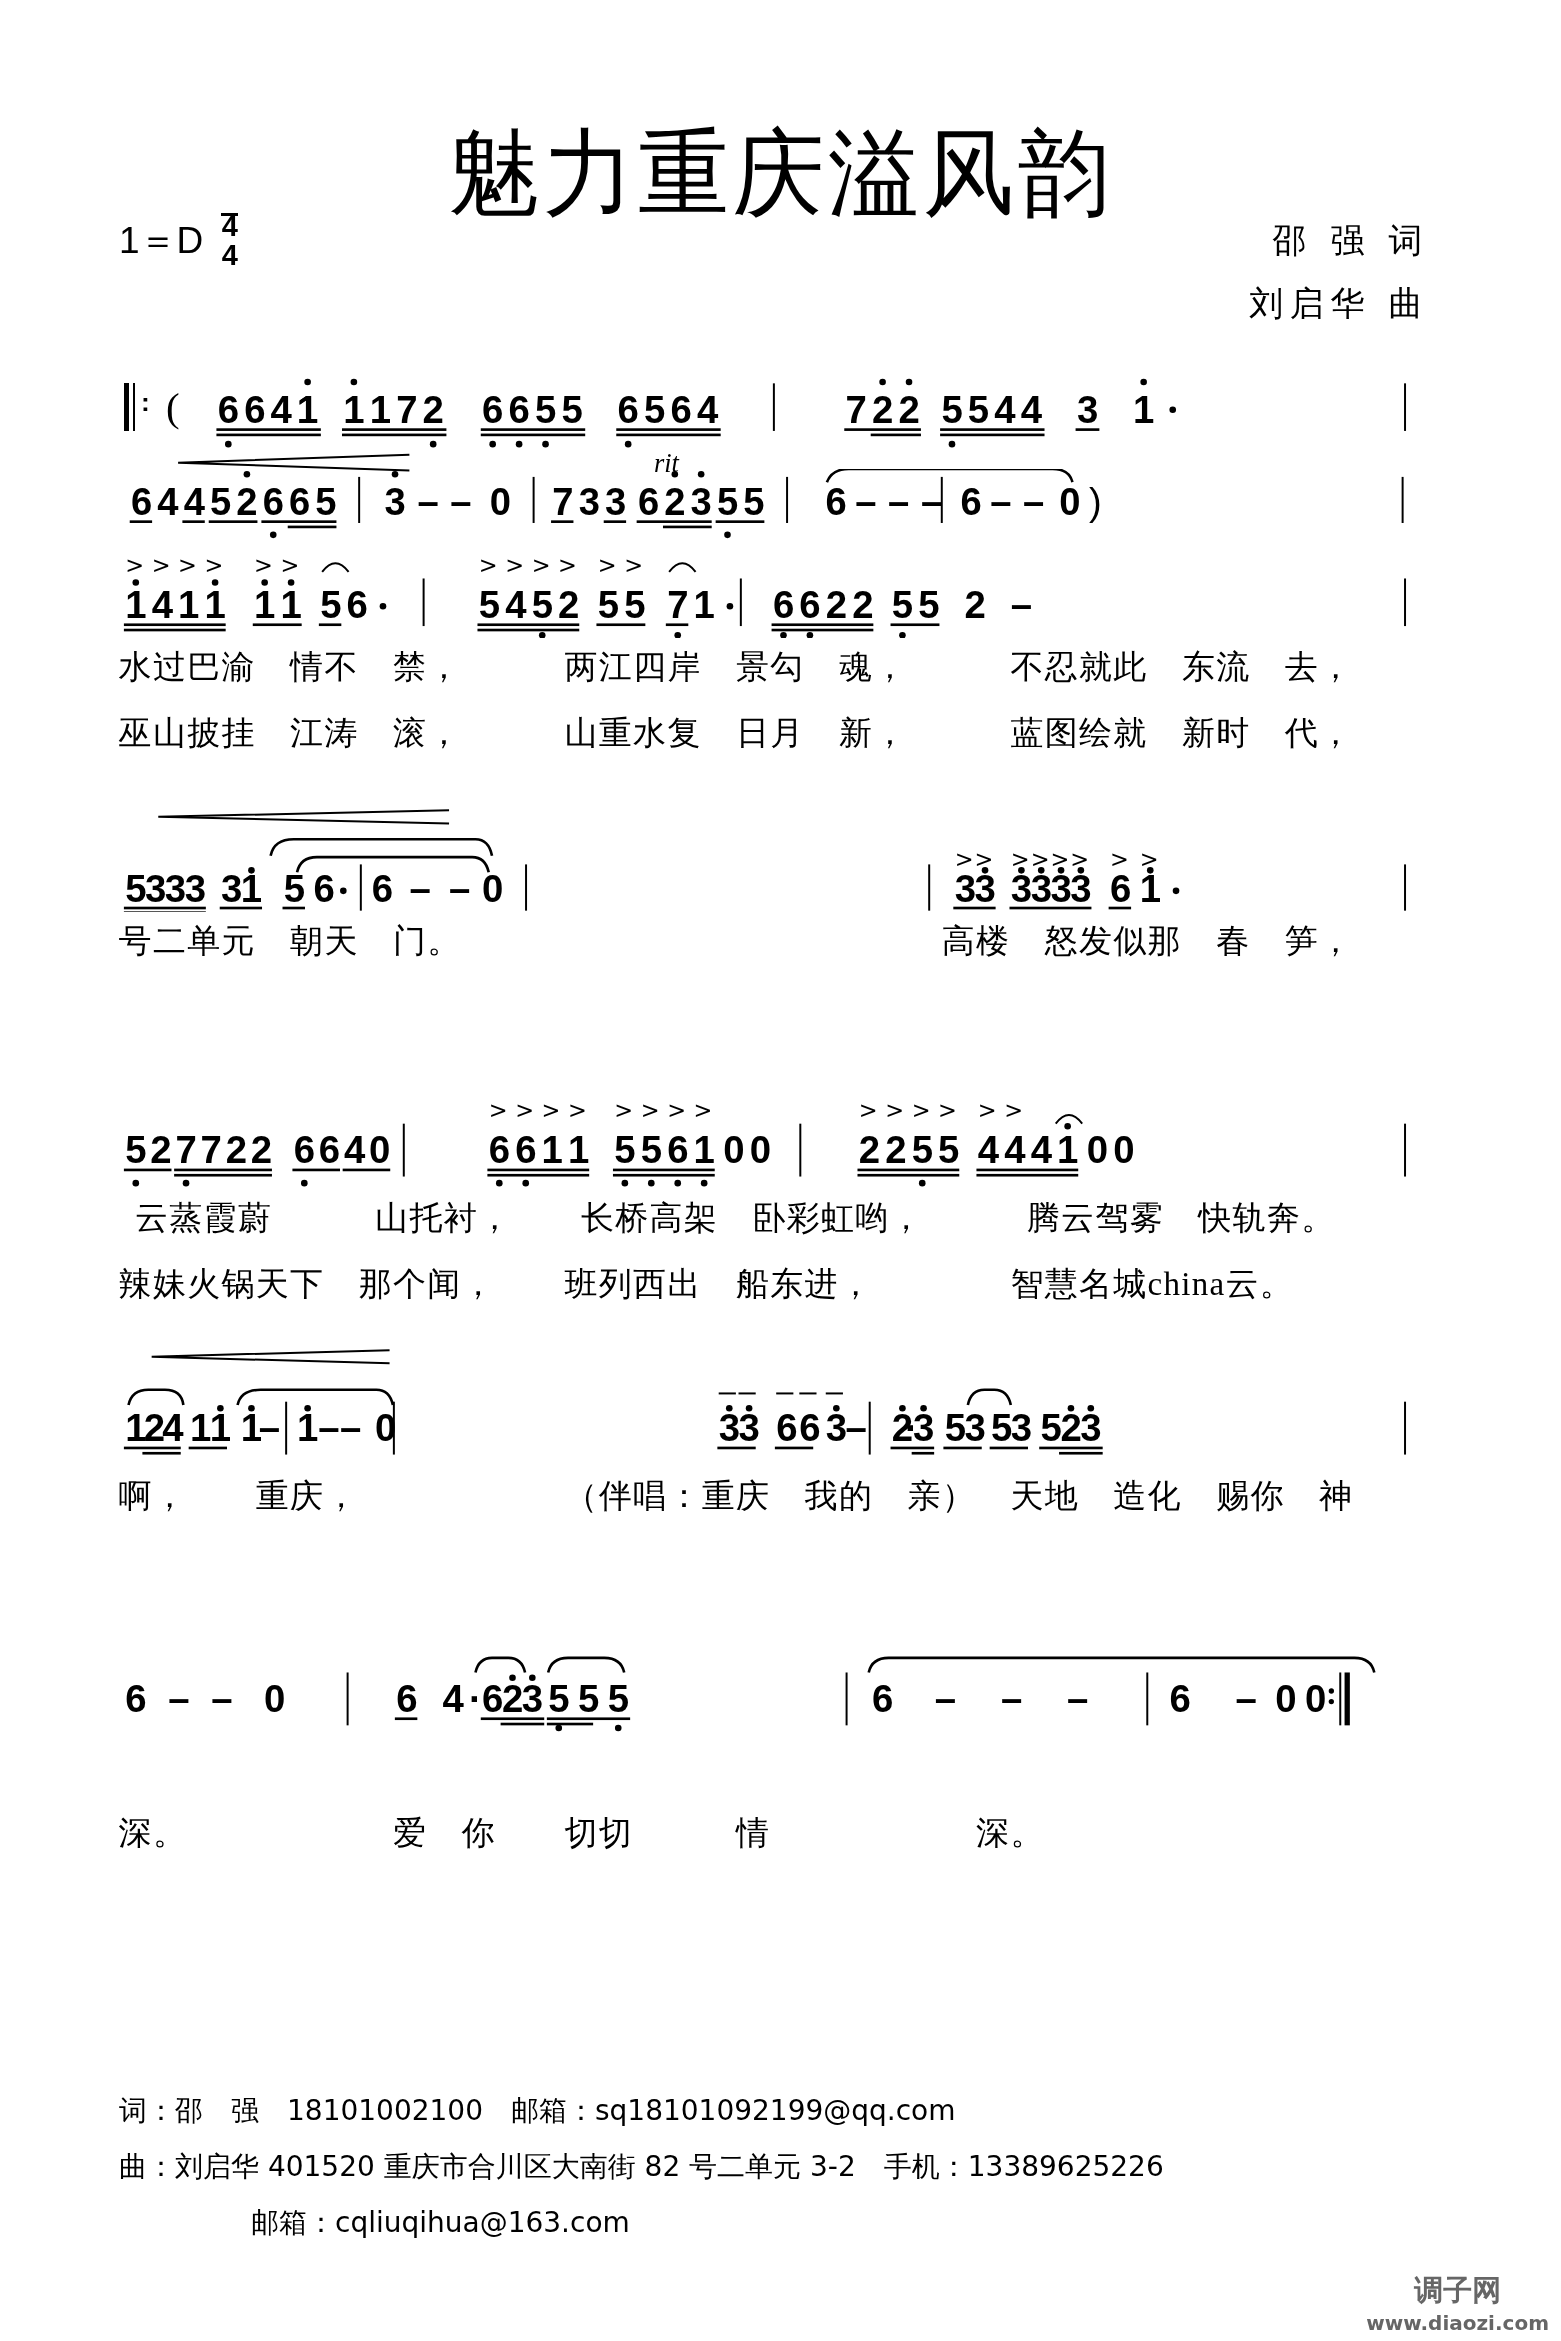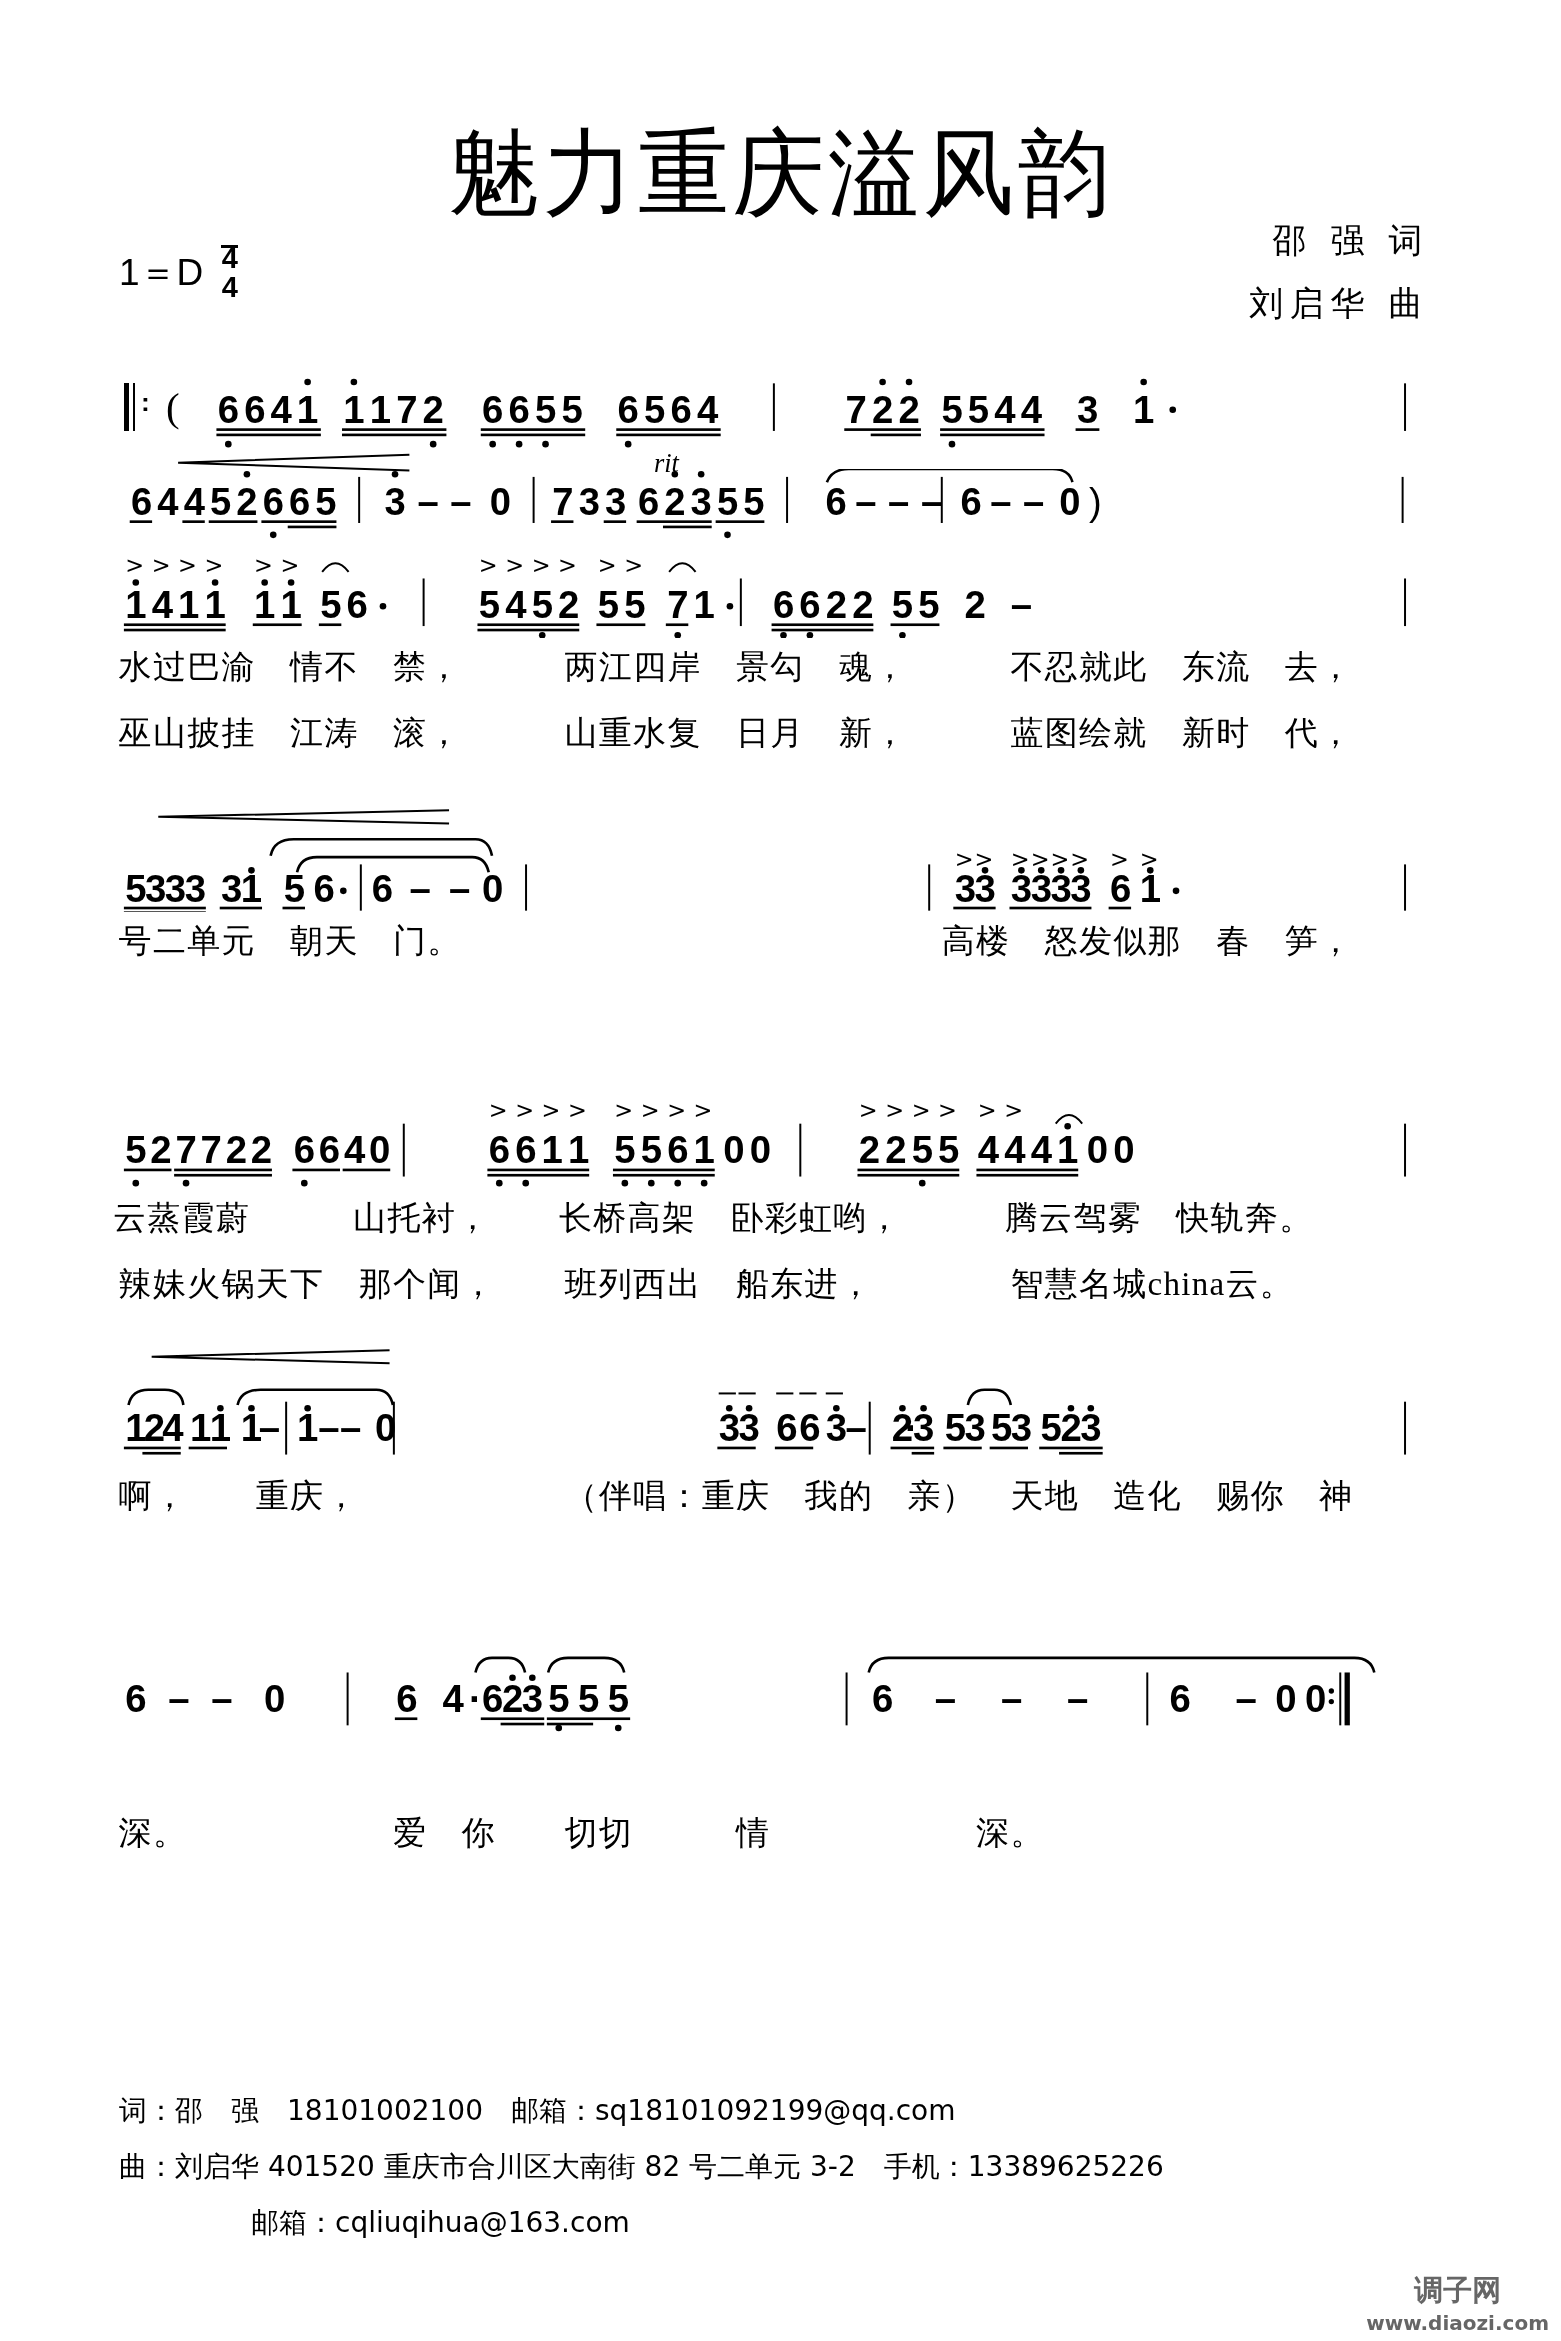--- a/index.html
+++ b/index.html
@@ -1,21 +1,21 @@
 <!DOCTYPE html>
 <html style="font-size:10.6px"><head>
 <meta charset="utf-8">
 <style>
   html,body{margin:0;padding:0;background:#ffffff;}
   body{width:1561px;height:2342px;position:relative;overflow:hidden;color:#000;
        font-family:"Liberation Serif","DejaVu Serif",serif;}
   .abs{position:absolute;}
   .title{left:0;width:1561px;top:112px;text-align:center;font-size:91px;letter-spacing:4px;
          font-family:"DejaVu Sans",sans-serif;font-weight:400;transform:scaleY(1.05);}
-  .key{left:119px;top:212px;font-size:37px;font-family:"Liberation Sans",sans-serif;display:flex;align-items:center;margin-top:32px;}
+  .key{left:119px;top:212px;font-size:37px;font-family:"Liberation Sans",sans-serif;display:flex;align-items:center;}
   .timesig{display:inline-flex;flex-direction:column;align-items:center;margin-left:18.5px;font-size:29px;line-height:29px;font-weight:700;}
   .timesig .bar{width:17px;height:2.6px;background:#000;margin:1.3px 0;}
   .credit{right:132px;font-size:34px;font-family:"DejaVu Sans",sans-serif;letter-spacing:6.6px;text-align:center;}
   .line{left:112px;width:1335px;}
   .bar{position:absolute;width:2.6px;background:#000;}
   .lyr{position:absolute;font-family:Liberation Serif, serif;font-size:33px;white-space:pre;letter-spacing:1.3px;}
   .footer{left:119px;font-size:28px;font-family:"DejaVu Sans",sans-serif;white-space:pre;}
   .wm{right:12px;bottom:6.6px;text-align:center;color:#666;font-family:"DejaVu Sans",sans-serif;margin-top:25px;}
   .wm .a{font-size:29px;font-weight:700;}
   .wm .b{font-size:20px;font-weight:700;}
@@ -387,21 +387,21 @@
         <rect x="758" y="116" width="154" height="4"></rect>
       <rect x="1128" y="108" width="154" height="4"></rect>
         <rect x="1128" y="116" width="154" height="4"></rect>
       <rect x="1308" y="108" width="154" height="4"></rect>
         <rect x="1308" y="116" width="154" height="4"></rect>
       <rect x="440" y="40" width="3" height="80"></rect>
         <rect x="1040" y="40" width="3" height="80"></rect>
         <rect x="1955" y="40" width="3" height="80"></rect>
     </g>
   </svg>
-  <div class="lyr" style="left:1px;top:99px">云蒸霞蔚　　　山托衬，　　长桥高架　卧彩虹哟，　　　腾云驾雾　快轨奔。</div>
+  <div class="lyr" style="left:23px;top:99px">云蒸霞蔚　　　山托衬，　　长桥高架　卧彩虹哟，　　　腾云驾雾　快轨奔。</div>
   <div class="lyr" style="left:6.6px;top:165px">辣妹火锅天下　那个闻，　　班列西出　船东进，　　　　智慧名城china云。</div>
 </div>
 
 <div class="abs line" style="top:1342px;height:251px">
   <svg class="abs" style="left:0;top:0" width="1335" height="126" viewBox="0 0 2020 190">
     <path d="M 60 22 L 420 12 M 60 22 L 420 32" stroke="#000" stroke-width="3" fill="none"></path>
     <path d="M 25 95 Q 30 72 55 72 L 80 72 Q 105 72 108 95" stroke="#000" stroke-width="4" fill="none"></path>
     <path d="M 190 95 Q 195 72 225 72 L 400 72 Q 420 72 425 95" stroke="#000" stroke-width="4" fill="none"></path>
     <path d="M 1295 95 Q 1300 72 1320 72 L 1335 72 Q 1355 72 1360 95" stroke="#000" stroke-width="4" fill="none"></path>
     <g fill="#000">

